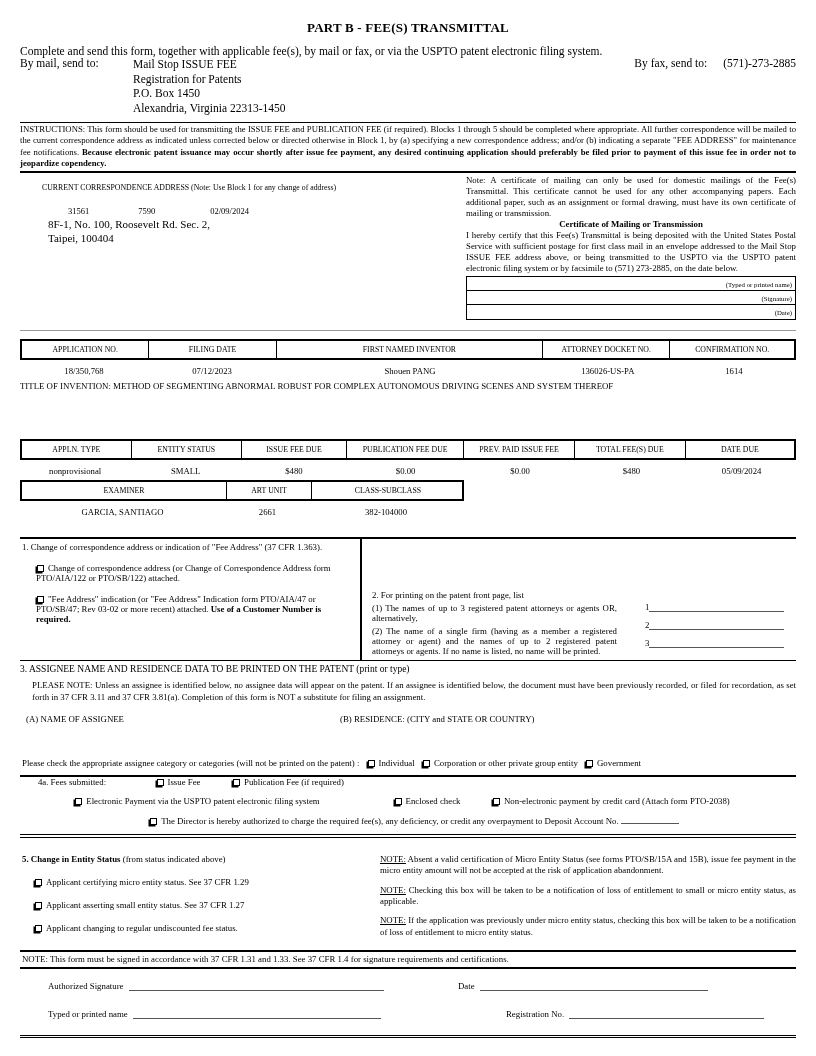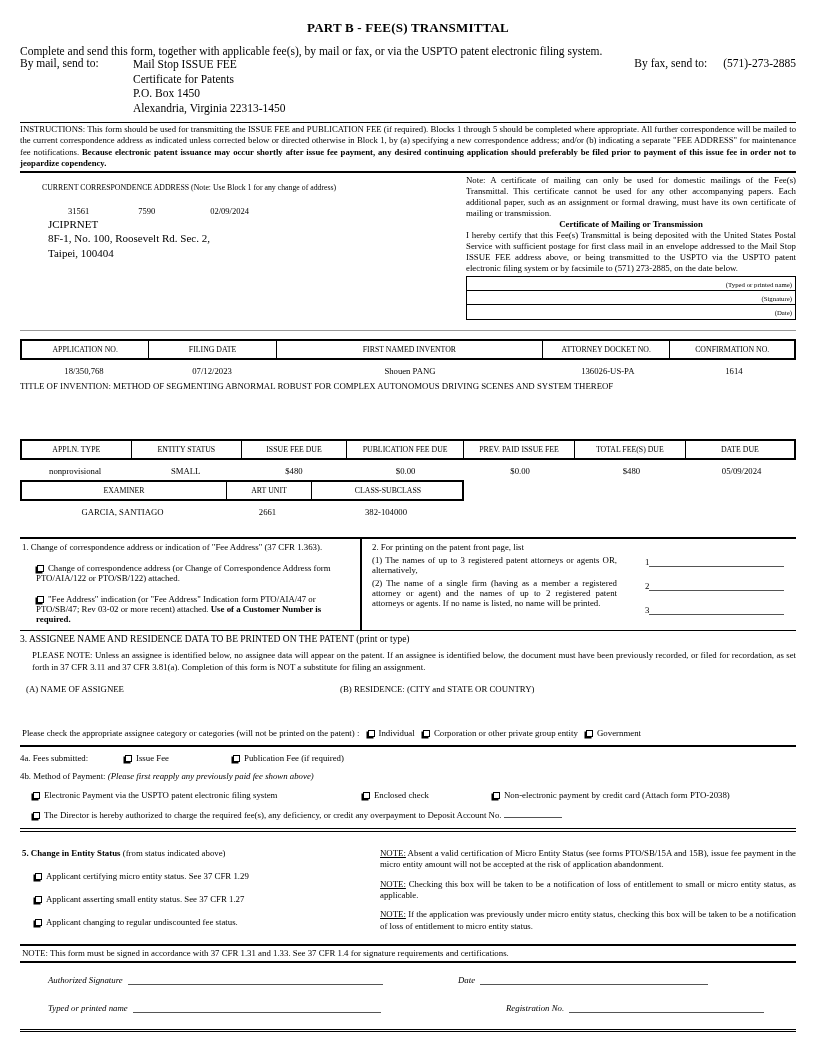--- a/index.html
+++ b/index.html
@@ -51,63 +51,63 @@
   .app-section { margin-top:8px; }
   .title-line { font-size:8.8px; margin-top:3px; }
 
   .fee-section { margin-top:48px; }
   .exam-section { margin-top:2px; border-bottom:2px solid #000; padding-bottom:18px; }
 
   .blocks12 { display:flex; border-bottom:1px solid #000; font-size:8.8px; }
   .block1 { width:342px; flex:none; border-right:2px solid #000; padding:3px 8px 6px 2px; }
   .block1 .opt { margin-top:11px; padding-left:14px; }
   .block1 .b { font-weight:bold; }
-  .block2 { flex:1; display:flex; padding:3px 0 4px 10px; }
+  .block2 { flex:1; display:flex; padding:3px 0 4px 10px;margin-top:48px; }
   .block2-text { width:245px; flex:none; }
   .block2-text p { margin-top:3px; text-align:justify; }
   .block2-lines { flex:1; display:flex; flex-direction:column; justify-content:space-around; padding:8px 12px 4px 28px; }
   .numline { display:flex; align-items:flex-end; }
   .numline .rule { flex:1; }
 
   .cbx { display:inline-block; width:7px; height:7px; border:1px solid #000;
     box-shadow:-1.5px 1.5px 0 #000; margin:0 4px 0 1px; vertical-align:-1px; background:#fff; }
 
   .rule { display:inline-block; border-bottom:1px solid #555; height:9px; }
 
   .block3 { font-size:8.8px; padding-top:3px; border-bottom:2px solid #000; }
   .block3-heading { font-size:9.5px; }
   .block3-note { margin:6px 0 0 12px; text-align:justify; line-height:1.35; }
   .block3-cols { display:flex; margin-top:10px; }
   .block3-cols .a { width:320px; flex:none; padding-left:6px; }
   .block3-spacer { height:34px; }
   .cat-row { padding:0 0 7px 2px; }
   .cat-row .cbx { margin-left:6px; }
 
-  .block4 { font-size:8.8px; padding-top:6px; border-bottom:4px double #000; }
+  .block4 { font-size:8.8px; border-bottom:4px double #000;text-align:center; }
   .row4a { display:flex; align-items:center; }
   .row4a .lbl { width:104px; }
   .row4a .o1 { width:108px; }
   .row4b { margin-top:8px; }
   .row4b .it { font-style:italic; }
   .payrow { display:flex; margin-top:9px; padding-left:12px; align-items:center; }
   .payrow .p1 { width:330px; }
   .payrow .p2 { width:130px; }
   .director-row { margin:9px 0 8px 12px; }
 
   .block5 { display:flex; font-size:8.8px; margin-top:16px; border-bottom:2px solid #000; padding-bottom:4px; }
   .block5-left { width:360px; flex:none; padding-left:2px; }
   .block5-left .opt { margin-top:13px; padding-left:12px; }
   .block5-right { flex:1; }
   .block5-right p { margin-bottom:8px; text-align:justify; line-height:1.3; }
   .block5-right .u { text-decoration:underline; }
 
   .sign-note { font-size:8.8px; padding:2px 0 3px 2px; border-bottom:2px solid #000; }
 
   .sig-section { padding:12px 8px 0 28px; font-size:8.8px; border-bottom:3px double #000; padding-bottom:16px; }
-  .sig-row { display:flex; margin-bottom:18px;font-style:italic; }
+  .sig-row { display:flex; margin-bottom:18px; }
   .sig-row:last-child { margin-bottom:0;gap:48px; }
   .sig-left { width:410px; flex:none; display:flex; align-items:flex-end; }
   .sig-right { display:flex; align-items:flex-end; }
   .sig-left .rule, .sig-right .rule { margin-left:5px; }
 
   .footer { margin-top:14px; font-size:8.8px; }
   .footer-page { text-align:center; margin-left:-20px;margin-top:28px; }
   .footer-row { display:flex; margin-top:2px; align-items:baseline; }
   .footer-row .fl { width:330px; flex:none; }
   .footer-row .fc { width:120px; flex:none; text-align:center; margin-left:-38px; }
@@ -118,42 +118,41 @@
 
 <div class="page">
 
   <div class="form-title">PART B - FEE(S) TRANSMITTAL</div>
   <div class="intro">Complete and send this form, together with applicable fee(s), by mail or fax, or via the USPTO patent electronic filing system.</div>
 
   <div class="mail-row">
     <div class="mail-label">By mail, send to:</div>
     <div class="mail-address">
       <div>Mail Stop ISSUE FEE</div>
-      <div>Certificate for Patents</div>
+      <div>Registration for Patents</div>
       <div>P.O. Box 1450</div>
       <div>Alexandria, Virginia 22313-1450</div>
     </div>
     <div class="fax-group">
       <span>By fax, send to:</span>
       <span>(571)-273-2885</span>
     </div>
   </div>
 
   <div class="instructions"><span>INSTRUCTIONS: This form should be used for transmitting the ISSUE FEE and PUBLICATION FEE (if required). Blocks 1 through 5 should be completed where appropriate. All further correspondence will be mailed to the current correspondence address as indicated unless corrected below or directed otherwise in Block 1, by (a) specifying a new correspondence address; and/or (b) indicating a separate "FEE ADDRESS" for maintenance fee notifications. </span><span class="b">Because electronic patent issuance may occur shortly after issue fee payment, any desired continuing application should preferably be filed prior to payment of this issue fee in order not to jeopardize copendency.</span></div>
 
   <div class="upper-cols">
     <div class="corr-col">
       <div class="corr-label">CURRENT CORRESPONDENCE ADDRESS (Note: Use Block 1 for any change of address)</div>
       <div class="corr-nums">
         <span>31561</span>
         <span>7590</span>
         <span>02/09/2024</span>
       </div>
       <div class="corr-address">
-        <div>JCIPRNET</div>
         <div>8F-1, No. 100, Roosevelt Rd. Sec. 2,</div>
         <div>Taipei, 100404</div>
       </div>
     </div>
     <div class="cert-col">
       <div class="cert-note">Note: A certificate of mailing can only be used for domestic mailings of the Fee(s) Transmittal. This certificate cannot be used for any other accompanying papers. Each additional paper, such as an assignment or formal drawing, must have its own certificate of mailing or transmission.</div>
       <div class="cert-title">Certificate of Mailing or Transmission</div>
       <div class="cert-body">I hereby certify that this Fee(s) Transmittal is being deposited with the United States Postal Service with sufficient postage for first class mail in an envelope addressed to the Mail Stop ISSUE FEE address above, or being transmitted to the USPTO via the USPTO patent electronic filing system or by facsimile to (571) 273-2885, on the date below.</div>
       <div class="cert-fields">
         <div class="cert-field-row">(Typed or printed name)</div>
@@ -262,23 +261,20 @@
       <span class="cbx"></span><span>Government</span>
     </div>
   </div>
 
   <div class="block4">
     <div class="row4a">
       <span class="lbl">4a. Fees submitted:</span>
       <span class="o1"><span class="cbx"></span><span>Issue Fee</span></span>
       <span><span class="cbx"></span><span>Publication Fee (if required)</span></span>
     </div>
-    <div class="row4b">
-      <span>4b. Method of Payment: </span><span class="it">(Please first reapply any previously paid fee shown above)</span>
-    </div>
     <div class="payrow">
       <span class="p1"><span class="cbx"></span><span>Electronic Payment via the USPTO patent electronic filing system</span></span>
       <span class="p2"><span class="cbx"></span><span>Enclosed check</span></span>
       <span><span class="cbx"></span><span>Non-electronic payment by credit card (Attach form PTO-2038)</span></span>
     </div>
     <div class="director-row">
       <span class="cbx"></span><span>The Director is hereby authorized to charge the required fee(s), any deficiency, or credit any overpayment to Deposit Account No.</span>
       <span class="rule" style="width:58px;"></span>
     </div>
   </div>

